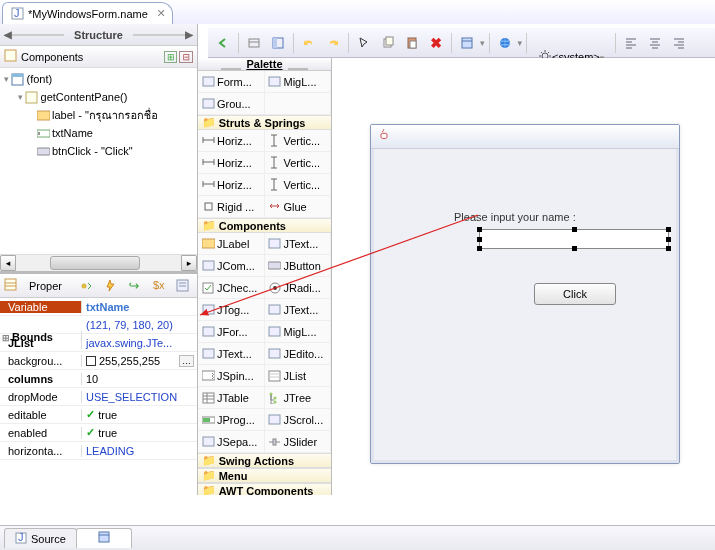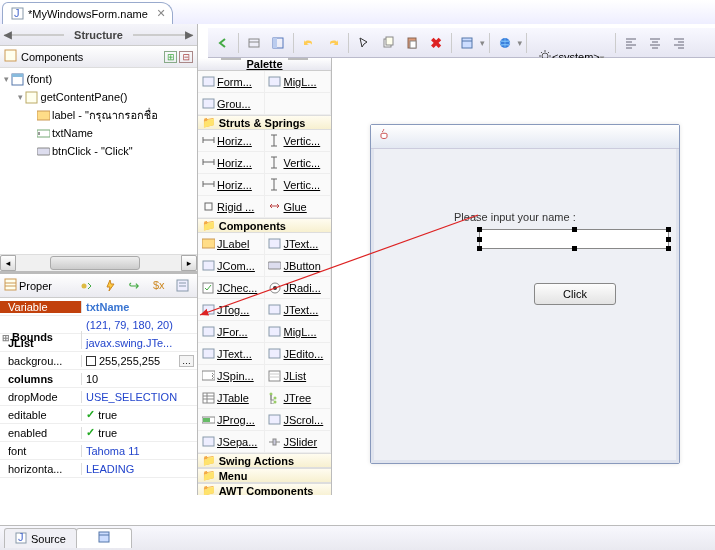--- a/index.html
+++ b/index.html
@@ -20,35 +20,35 @@
     .components-bar { height: 22px; background: linear-gradient(#fff,#eaeaf0); border-bottom: 1px solid #ddd; display:flex; align-items:center; padding: 0 4px; gap:4px; justify-content: space-between;}
     .tree { flex: 1; overflow: auto; padding: 2px 0; }
     .tree-item { display: flex; align-items: center; height: 18px; padding-left: 4px; gap: 2px; white-space: nowrap; cursor: pointer;}
     .tree-item.depth1 { padding-left: 18px; }
     .tree-item.depth2 { padding-left: 36px; }
     .tree-icon { width: 14px; height: 14px; display:inline-flex; align-items:center; justify-content:center; }
     .hscroll { height: 17px; background: #f0f0f0; border-top: 1px solid #ddd; display:flex; align-items:center; position:relative; }
     .hscroll .thumb { position:absolute; left:50px; width:90px; height:14px; background:linear-gradient(#eee,#ccc); border:1px solid #aaa; border-radius:3px; }
     .hscroll .arr { width:16px; height:16px; background:linear-gradient(#fff,#ddd); border:1px solid #aaa; display:flex; align-items:center; justify-content:center; font-size:9px;}
     .props-panel { flex: 1; display: flex; flex-direction: column; min-height: 0; }
-    .props-toolbar { height: 24px; background: linear-gradient(#fff,#eaeaf0); border-bottom:1px solid #ccc; display:flex; align-items:center; padding:0 4px; gap:2px; }
+    .props-toolbar { height: 24px; background: linear-gradient(#fff,#eaeaf0); border-bottom:1px solid #ccc; display:flex; align-items:center; padding:0 4px; gap:12px; }
     .props-grid { flex:1; overflow:auto; }
     .prop-row { display:flex; height:18px; border-bottom:1px solid #eee; align-items:center; }
     .prop-row .key { width: 82px; padding-left:8px; border-right:1px solid #ddd; overflow:hidden; text-overflow:ellipsis; white-space:nowrap; }
     .prop-row .val { flex:1; padding-left:4px; overflow:hidden; text-overflow:ellipsis; white-space:nowrap; display:flex; align-items:center; gap:3px;}
     .prop-row.hl .key { background:#c2410c; color:#fff; }
     .prop-row.hl .val { color:#3874d1; font-weight: bold;}
     .prop-row .val.link { color: #2244cc; }
     .mid-col { width: 134px; border-right:1px solid #bbb; display:flex; flex-direction:column; background:#fafafa; overflow-y:auto;}
-    .palette-header { height: 20px; background: linear-gradient(#fff,#e8e8f0); border-bottom:1px solid #ccc; display:flex; align-items:flex-start; justify-content:center; font-weight:bold; gap:5px;text-decoration:underline;}
+    .palette-header { height: 20px; background: linear-gradient(#fff,#e8e8f0); border-bottom:1px solid #ccc; display:flex; align-items:flex-end; justify-content:center; font-weight:bold; gap:5px;text-decoration:underline;}
     .palette-header .hline2 { width:20px; height:1px; border-top:1px solid #bbb; border-bottom:1px solid #bbb;}
     .pal-cat { height:18px; background:linear-gradient(#fffcf0,#f7f0d0); border-top:1px solid #ddd; border-bottom:1px solid #ddd; display:flex; align-items:center; padding-left:4px; font-weight:bold; gap:3px;}
     .pal-cat .folder { color:#d4a017; }
     .pal-grid { display:grid; grid-template-columns: 1fr 1fr; }
-    .pal-item { height:22px; border-right:1px solid #eee; border-bottom:1px solid #eee; display:flex; align-items:center; padding-left:3px; gap:2px; overflow:hidden; white-space:nowrap; font-size:10.5px; cursor:pointer;text-decoration:underline;}
+    .pal-item { height:22px; border-right:1px solid #eee; border-bottom:1px solid #eee; display:flex; align-items:center; padding-left:3px; gap:2px; overflow:hidden; white-space:nowrap; font-size:10.5px; cursor:pointer;}
     .pal-icon { width:14px; height:14px; flex-shrink:0; display:flex; align-items:center; justify-content:center; }
     .design-area { flex:1; background:#fff; position:relative; overflow:hidden; }
     .form-canvas { position:absolute; left:38px; top:66px; width:310px; height:340px; border:1px solid #8899bc; border-radius: 2px; box-shadow: 0 0 4px rgba(0,0,0,0.1);}
     .form-title-bar { height:24px; background:linear-gradient(#fff,#e3e8f2); border-bottom:1px solid #ccd; display:flex; align-items:center; padding-left:6px;}
     .form-body { position:relative; background:#eef0f5; height:calc(100% - 24px); border:3px solid #e0e4ee; border-top:none;}
     .form-label { position: absolute; left: 80px; top: 62px; color:#333; }
     .form-textfield { position:absolute; left:105px; top:80px; width:190px; height:20px; background:#fff; border:1px solid #888;}
     .sel-handle { position:absolute; width:5px; height:5px; background:#000; }
     .form-button { position:absolute; left:160px; top:134px; width:82px; height:22px; background:linear-gradient(#fdfdfd,#e3e3e3); border:1px solid #888; border-radius:3px; display:flex; align-items:center; justify-content:center; font-size:11px; cursor:pointer;}
     .red-arrow { position:absolute; pointer-events:none; }
@@ -359,26 +359,20 @@
             </div>
           </div>
           <div class="prop-row">
             <div class="key">enabled</div>
             <div class="val">
               <span class="check-icon">✓</span>
               <span>true</span>
             </div>
           </div>
           <div class="prop-row">
-            <div class="key">font</div>
-            <div class="val link">
-              <span>Tahoma 11</span>
-            </div>
-          </div>
-          <div class="prop-row">
             <div class="key">horizonta...</div>
             <div class="val link">
               <span>LEADING</span>
             </div>
           </div>
         </div>
     </div>
   </div>
 
   <div class="mid-col" style="margin-top:34px;">

